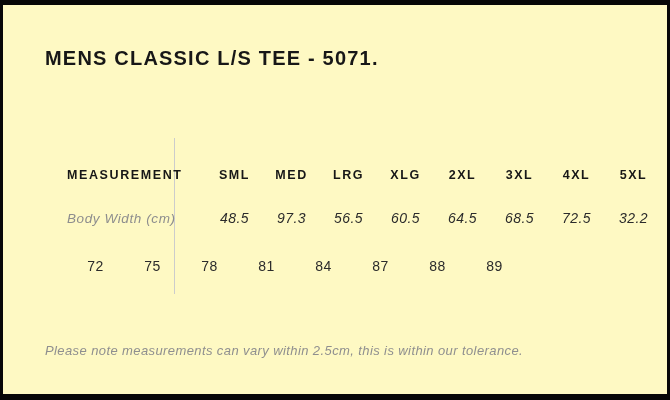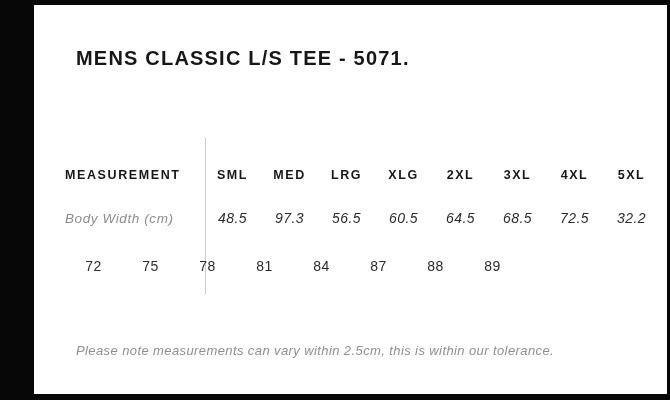--- a/index.html
+++ b/index.html
@@ -6,39 +6,38 @@
   body {
     width: 670px; height: 400px;
     background: #070707;
     position: relative;
     font-family: "Liberation Sans", sans-serif;
     overflow: hidden;
   }
   .panel {
     position: absolute;
     left: 3px; top: 5px; right: 3px; bottom: 6px;
-    background: #ffffff;
-    margin-left: 31px;
+    background: #fef9c3;
   }
   .title {
     position: absolute;
     left: 42px; top: 42px;
     font-size: 20px;
     font-weight: bold;
     letter-spacing: 1.2px;
     color: #171717;
     white-space: nowrap;
   }
   .row {
     position: absolute;
     left: 0; right: 0;
     height: 28px;
     display: flex;
     align-items: center;
-    padding-left: 31px;
+    padding-left: 64px;
     box-sizing: border-box;
   }
   .row-header { top: 156px; }
   .row-width  { top: 199px; font-style: italic; }
   .row-length { top: 247px; }
   .label-cell {
     width: 139px;
     flex: 0 0 139px;
     white-space: nowrap;
   }

